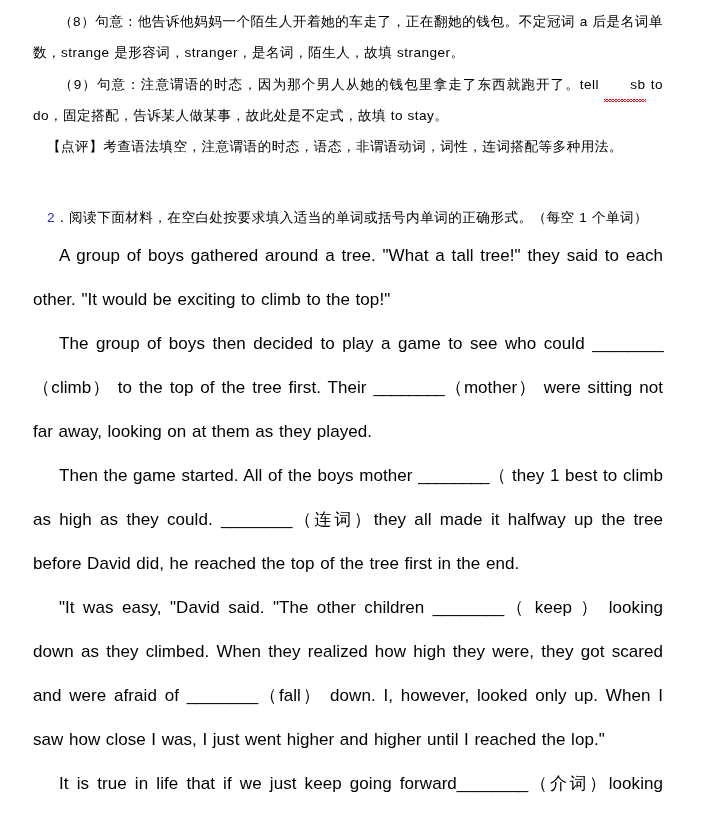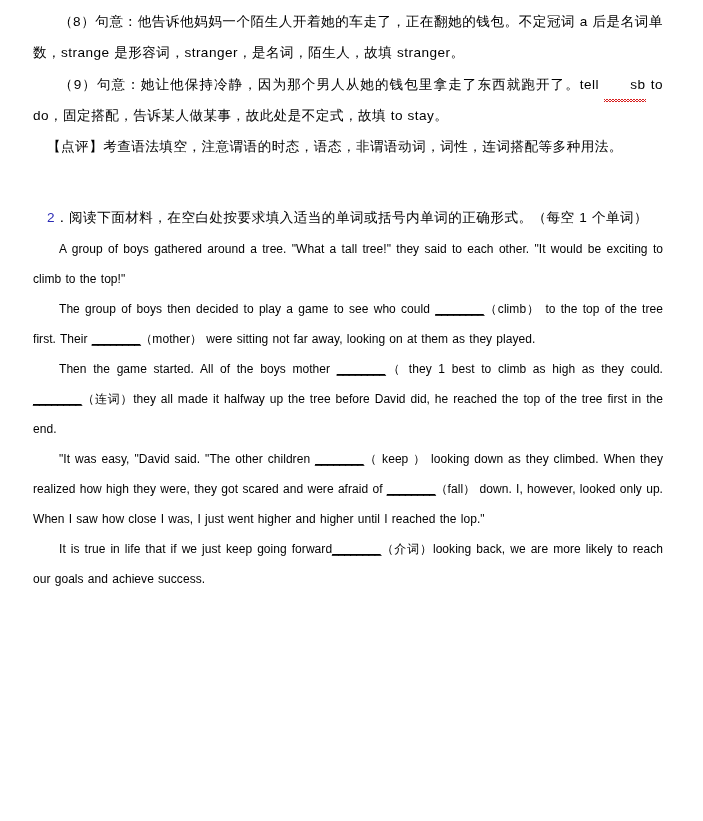--- a/index.html
+++ b/index.html
@@ -39,31 +39,30 @@
   .indent2 { text-indent: 26px; }
   .indent1 { text-indent: 14px; }
 
   
   .cn {
     font-size: 13.6px;
     line-height: 31.3px;
     letter-spacing: 0.45px;
   }
   .en {
-    font-size: 12px;
-    line-height: 30px;
+    font-size: 17px;
+    line-height: 44px;
     letter-spacing: 0.05px;
     word-spacing: 0.8px;
   }
   .bluenum { color: #2b2bb5; }
 
   
   .blank {
     letter-spacing: -0.6px;
-    text-decoration: underline;
   }
 
   
   .squiggle {
     position: relative;
     display: inline-block;
   }
   .squiggle::after {
     content: "";
     position: absolute;
@@ -82,21 +81,21 @@
 </style>
 </head>
 <body>
 
 <div class="page">
 
   <div>
 
     <p class="para cn indent2"><span>（8）</span><span>句意：他告诉他妈妈一个陌生人开着她的车走了，正在翻她的钱包。不定冠词 a 后是名词单数，strange 是形容词，stranger，是名词，陌生人，故填 stranger。</span></p>
 
-    <p class="para cn indent2"><span>（9）</span><span>句意：她让他保持冷静，因为那个男人从她的钱包里拿走了东西就跑开了。tell </span><span class="squiggle">sb</span><span> to do，固定搭配，告诉某人做某事，故此处是不定式，故填 to stay。</span></p>
+    <p class="para cn indent2"><span>（9）</span><span>句意：注意谓语的时态，因为那个男人从她的钱包里拿走了东西就跑开了。tell </span><span class="squiggle">sb</span><span> to do，固定搭配，告诉某人做某事，故此处是不定式，故填 to stay。</span></p>
 
 
     <p class="para cn indent1"><span>【点评】</span><span>考查语法填空，注意谓语的时态，语态，非谓语动词，词性，连词搭配等多种用法。</span></p>
 
   </div>
 
   <div class="section-gap"></div>
 
   <div>
 

